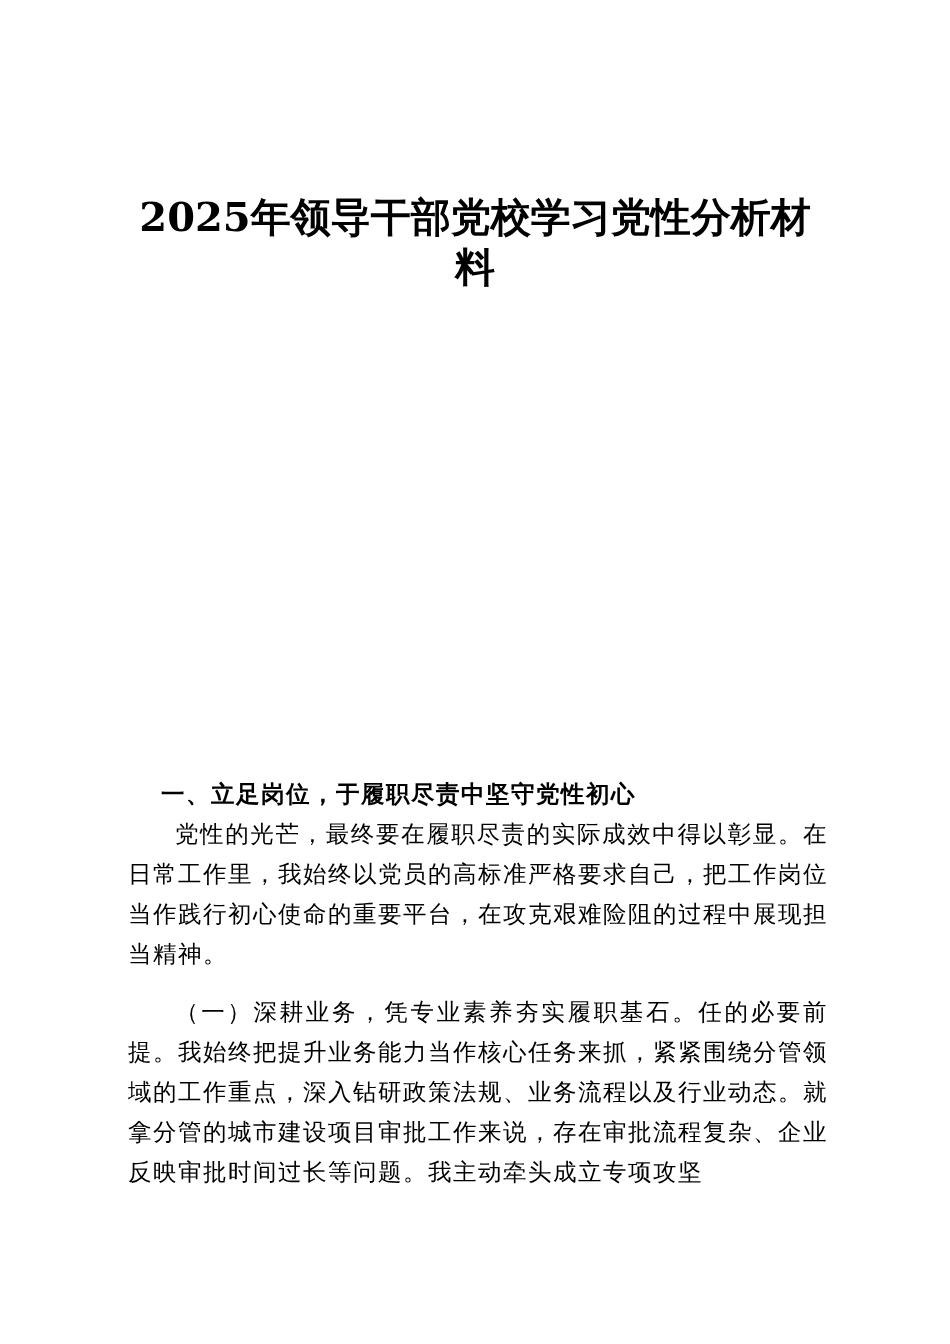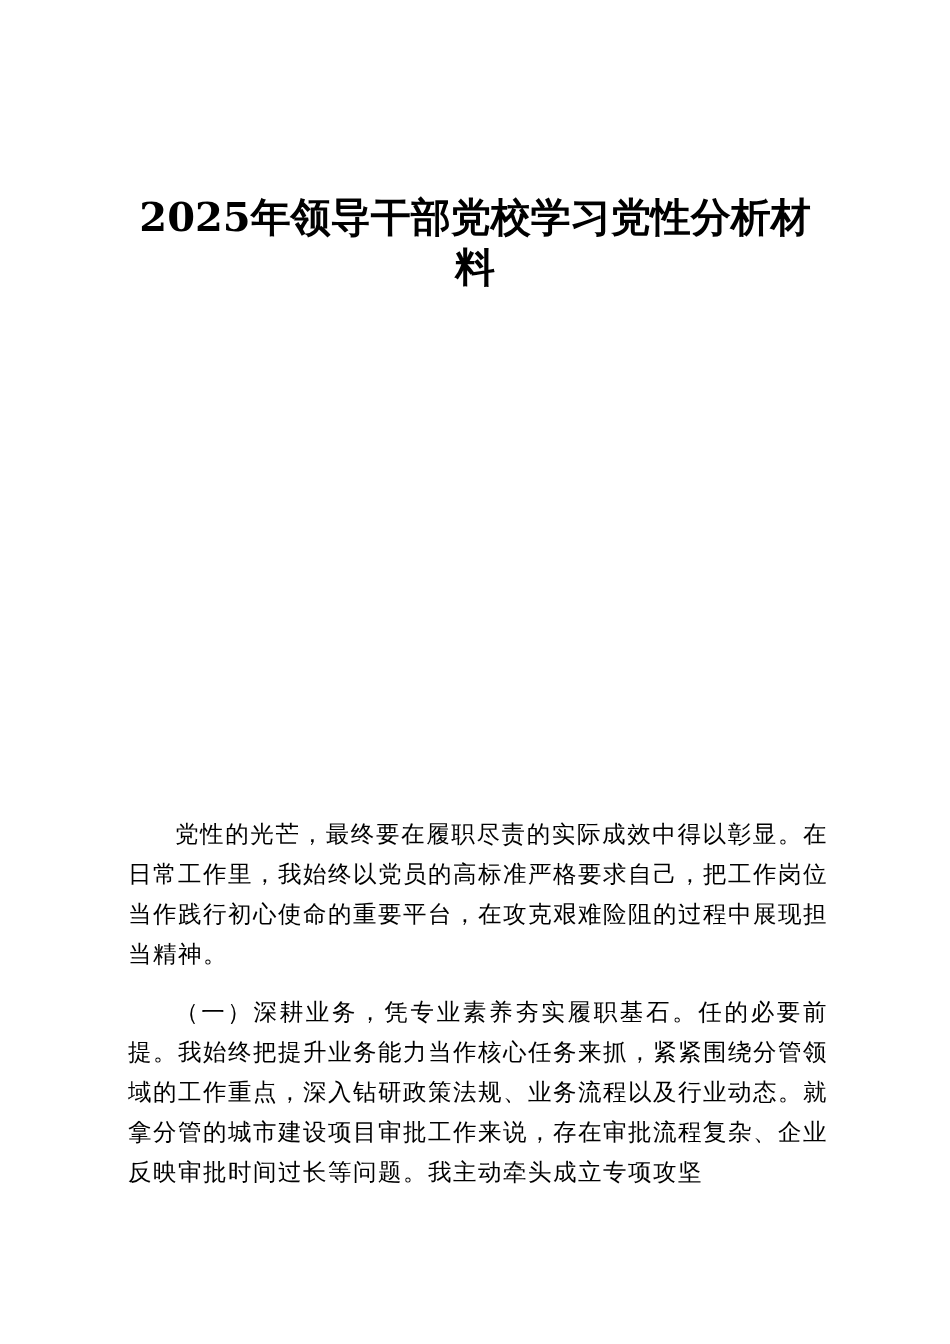--- a/index.html
+++ b/index.html
@@ -25,20 +25,23 @@
   #sec1-body { top: 770px; }
   #sub1 { top: 948px; }
 </style>
 </head>
 <body>
 
 <div class="page">
   <div class="title">2025年领导干部党校学习党性分析材料</div>
 
 
+  <div class="body-text" id="sec1">
+    <p class="h1">一、立足岗位，于履职尽责中坚守党性初心</p>
+  </div>
 
   <div class="body-text" id="sec1-body">
     <p class="p">党性的光芒，最终要在履职尽责的实际成效中得以彰显。在日常工作里，我始终以党员的高标准严格要求自己，把工作岗位当作践行初心使命的重要平台，在攻克艰难险阻的过程中展现担当精神。</p>
   </div>
 
   <div class="body-text" id="sub1">
     <p class="p">（一）深耕业务，凭专业素养夯实履职基石。任的必要前提。我始终把提升业务能力当作核心任务来抓，紧紧围绕分管领域的工作重点，深入钻研政策法规、业务流程以及行业动态。就拿分管的城市建设项目审批工作来说，存在审批流程复杂、企业反映审批时间过长等问题。我主动牵头成立专项攻坚</p>
   </div>
 </div>
 

